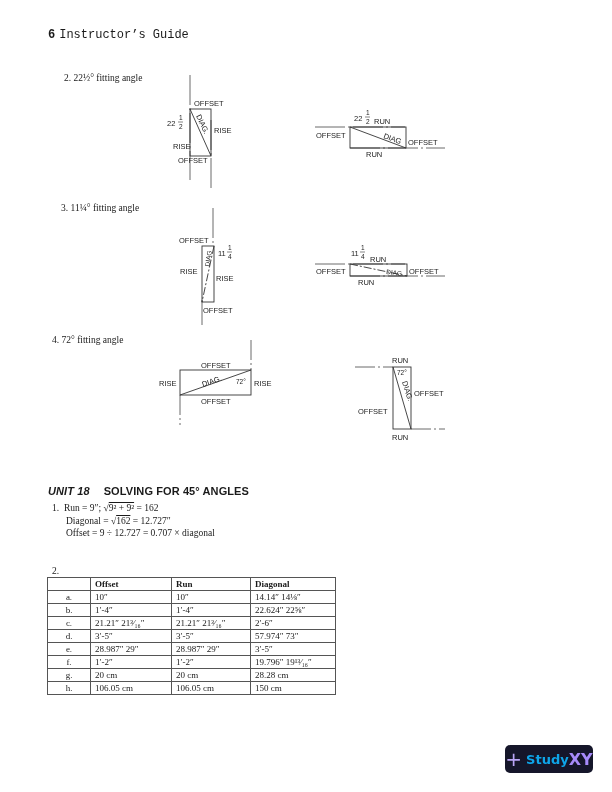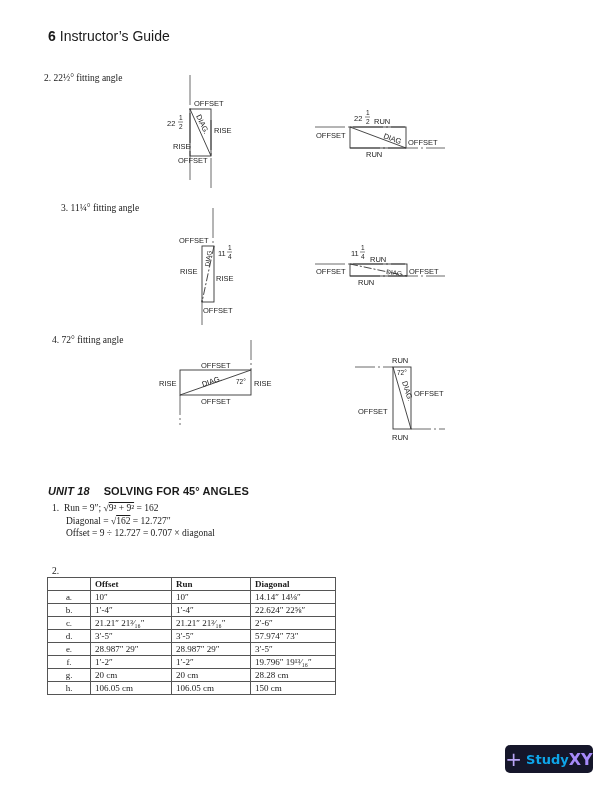--- a/index.html
+++ b/index.html
@@ -1,20 +1,20 @@
 <!DOCTYPE html>
 <html><head>
 <meta charset="utf-8">
 <style>
   html, body { margin:0; padding:0; background:#ffffff; }
   body { width:612px; height:792px; position:relative; overflow:hidden; color:#1a1a1a; }
   .sans { font-family: "Liberation Sans", sans-serif; }
   .serif { font-family: "Liberation Serif", serif; }
   .abs { position:absolute; }
-  .header { left:48px; top:28px; font-size:14px; }
+  .header { left:48px; top:28px; font-size:12px;font-family:Liberation Mono, monospace; }
   .header b { font-weight:bold; margin-right:4px; }
   .item-label { font-size:9.5px; }
   svg text { font-family: "Liberation Sans", sans-serif; font-size:7.5px; fill:#222; }
   svg .frac { font-size:6.5px; }
   .unit-title { left:48px; top:485px; font-size:11px; font-weight:bold; letter-spacing:0.1px; }
   .unit-title span.num { margin-right:14px;font-style:italic; }
   .eq { font-size:9.5px; line-height:12.5px; }
   .eq-block { left:52px; top:502px; }
   .eq-block .line { white-space:nowrap; }
   .eq-block .indent { padding-left:14px; }
@@ -32,21 +32,21 @@
   .badge .t1 { color:#0ea5e9; font-family:"DejaVu Sans", sans-serif; font-weight:bold; font-size:13px; }
   .badge .t2 { color:#a78bfa; font-family:"DejaVu Sans", sans-serif; font-weight:bold; font-size:16px; }
 </style>
 </head>
 <body>
 
 <div class="abs header sans">
   <b>6</b><span>Instructor’s Guide</span>
 </div>
 
-<div class="abs item-label serif" style="left:44px;top:73px;">2.  22½° fitting angle</div>
+<div class="abs item-label serif" style="left:64px;top:73px;">2.  22½° fitting angle</div>
 
 <svg class="abs" style="left:150px;top:70px;" width="130" height="120">
   <line x1="40" y1="5" x2="40" y2="110" stroke="#444" stroke-width="0.8" stroke-dasharray="30,3,2,3"></line>
   <line x1="61" y1="50" x2="61" y2="118" stroke="#444" stroke-width="0.8" stroke-dasharray="30,3,2,3"></line>
   <rect x="40" y="39" width="21" height="47" fill="none" stroke="#333" stroke-width="0.9"></rect>
   <line x1="40" y1="39" x2="61" y2="86" stroke="#333" stroke-width="0.9"></line>
   <text x="44" y="36">OFFSET</text>
   <text x="23" y="79">RISE</text>
   <text x="64" y="63">RISE</text>
   <text x="28" y="93">OFFSET</text>

